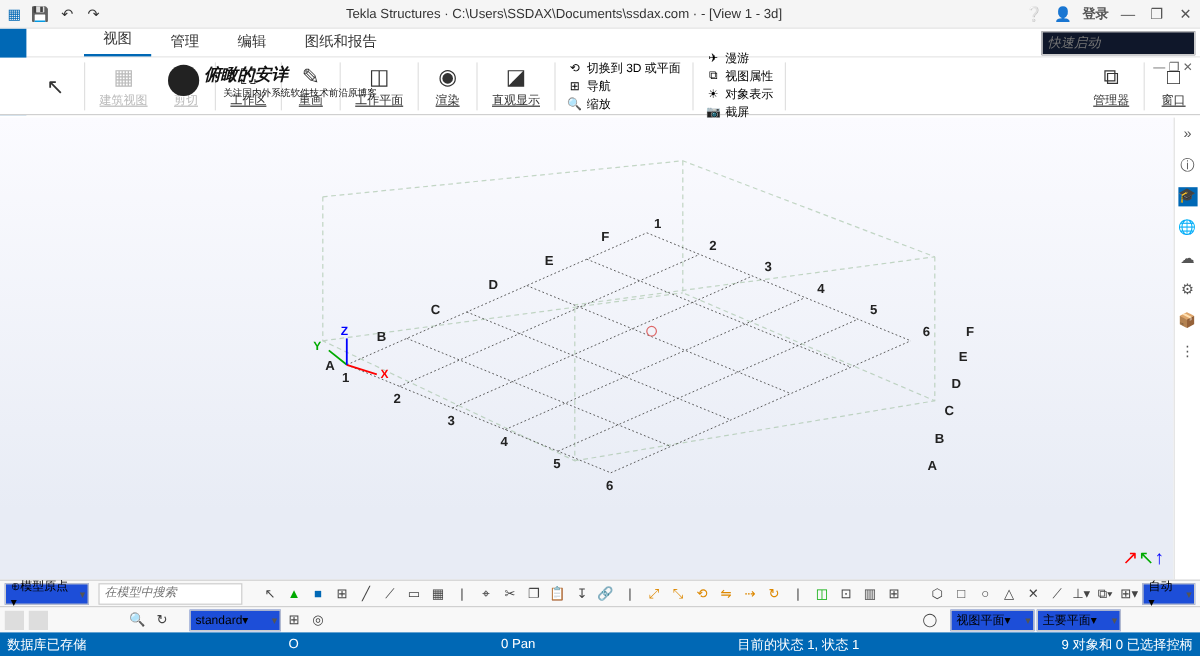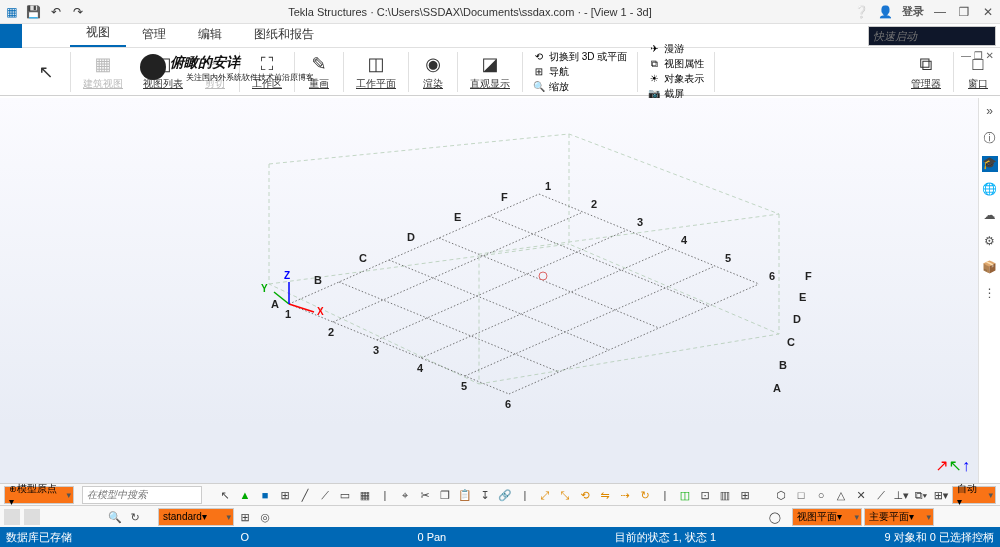--- a/index.html
+++ b/index.html
@@ -27,21 +27,21 @@
 .mini-icon { width:12px; height:12px; font-size:10px; text-align:center;}
 .ribbon-right-ctrl { position:absolute; right:6px; top:2px; display:flex; gap:6px; font-size:10px; color:#666;}
 .viewport { position:absolute; top:98px; left:0; right:22px; bottom:64px; background:linear-gradient(#fbfbff 0%, #e8ecf5 85%);}
 .side-panel { position:absolute; top:98px; right:0; width:22px; bottom:64px; background:#fff; border-left:1px solid #e0e0e0; display:flex; flex-direction:column; align-items:center; gap:10px; padding-top:6px;}
 .sp-item { width:16px; height:16px; font-size:12px; color:#555; text-align:center; cursor:pointer;}
 .sp-item.active { background:#0068b5; color:#fff;}
 .toolbar-row { position:absolute; left:0; right:0; height:22px; background:#f8f8f8; border-top:1px solid #d0d0d0; display:flex; align-items:center; padding:0 4px; gap:2px;}
 .toolbar-row.row1 { bottom:42px;}
 .toolbar-row.row2 { bottom:20px;}
 .tbr-btn { width:18px; height:18px; font-size:11px; text-align:center; cursor:pointer; color:#444; line-height:18px;}
-.tbr-select { font-size:10px; height:18px; border:1px solid #ccc; padding:0 14px 0 4px; cursor:pointer; background:#f97316; position:relative; display:flex; align-items:center;}
+.tbr-select { font-size:10px; height:18px; border:1px solid #ccc; padding:0 14px 0 4px; cursor:pointer; background:#1d4ed8; position:relative; display:flex; align-items:center;}
 .tbr-select::after{content:"▾";position:absolute;right:2px;font-size:9px;color:#555;}
 .search-input { width:120px; height:18px; border:1px solid #ccc; font-size:10px; padding:0 4px; color:#888; font-style:italic; background:#fff;}
 .small-sq { display:inline-block; width:16px;height:16px;background:#ddd;margin-right:2px;}
 .statusbar { position:absolute; bottom:0; left:0; right:0; height:20px; background:#0068b5; color:#fff; display:flex; align-items:center; font-size:11px; padding:0 6px; justify-content:space-between;}
 .grid-svg { position:absolute; top:50%; left:50%; transform:translate(-50%,-55%);}
 .wm { position:absolute; top:54px; left:140px; display:flex; align-items:flex-start; z-index:5;}
 .wm-text { font-size:14px; font-weight:bold; font-style:italic; color:#111;}
 .wm-sub { font-size:8px; color:#111;margin-left:16px;}
 </style>
 </head>
@@ -77,24 +77,20 @@
 
 <div class="ribbon">
   <div style="width:24px"></div>
   <div class="ribbon-group">
       <div class="rg-icon">↖</div>
     </div>
   <div class="ribbon-sep"></div>
   <div class="ribbon-group">
       <div class="rg-icon disabled">▦</div>
       <div class="rg-label disabled">建筑视图</div>
-    </div>
-  <div class="ribbon-group">
-      <div class="rg-icon">◧</div>
-      <div class="rg-label">视图列表</div>
     </div>
   <div class="ribbon-group">
       <div class="rg-icon disabled">✂</div>
       <div class="rg-label disabled">剪切</div>
     </div>
   <div class="ribbon-sep"></div>
   <div class="ribbon-group">
       <div class="rg-icon">⛶</div>
       <div class="rg-label">工作区</div>
     </div>

